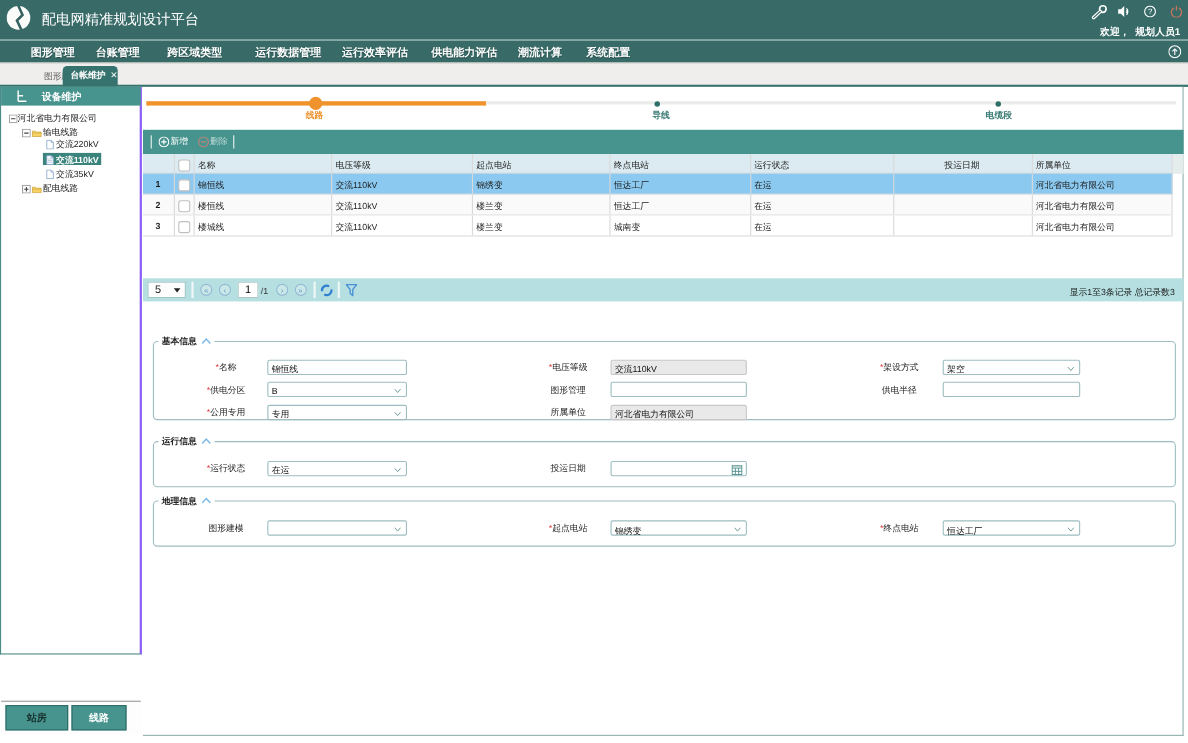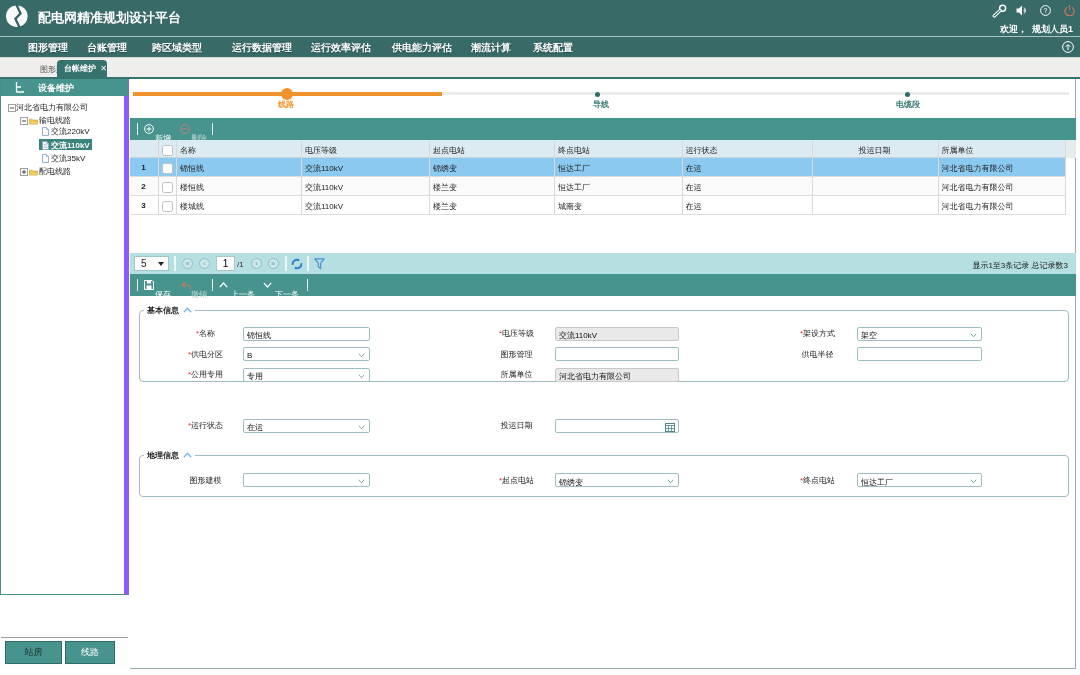--- a/index.html
+++ b/index.html
@@ -3,45 +3,45 @@
 <meta charset="utf-8">
 <title>配电网精准规划设计平台</title>
 <style>
 *{margin:0;padding:0;box-sizing:border-box;}
 html,body{width:1080px;height:675px;overflow:hidden;}
 body{font-family:"Liberation Sans",sans-serif;background:#fff;}
 #app{position:relative;width:1080px;height:675px;background:#fff;}
 .abs{position:absolute;}
 
 .hdr{left:0;top:0;width:1080px;height:36px;background:#386b68;}
-.title{left:38px;top:9px;font-size:13px;font-weight:bold;color:#fff;letter-spacing:0;}
+.title{left:38px;top:9px;font-size:13px;font-weight:normal;color:#fff;letter-spacing:0;}
 .welcome{right:7px;top:22.5px;font-size:9px;font-weight:bold;color:#fff;}
 
 .menu{left:0;top:36px;width:1080px;height:21px;background:#386b68;border-top:1px solid #a8c2bf;}
 .mi{position:absolute;top:41px;font-size:10px;font-weight:bold;color:#fff;white-space:nowrap;text-shadow:0 1px 1px rgba(10,40,38,0.55);}
 
 .tabs{left:0;top:57px;width:1080px;height:20px;background:#efeeec;border-top:1px solid #d8d6d2;}
 .tab1{position:absolute;left:10px;top:63px;font-size:8px;color:#5a5a5a;margin-left:30px;}
 .tab1 .x{color:#8a8a8a;font-size:10px;margin-left:3px;}
 .tab2{position:absolute;left:57px;top:59.5px;width:50px;height:19.5px;background:#37736e;border-radius:4px 4px 0 0;color:#fff;font-size:8px;font-weight:bold;text-align:left;padding:3.5px 0 0 7px;white-space:nowrap;overflow:hidden;}
 .tab2 .x{font-weight:normal;margin-left:2px;}
 .tabline{left:0;top:77px;width:1080px;height:2px;background:#37736e;}
 
-.sidebar{left:0;top:79px;width:129px;height:516px;background:#fff;border-left:1px solid #4c8c86;border-right:5px solid #8b5cf6;border-bottom:1px solid #4c8c86;}
+.sidebar{left:0;top:79px;width:129px;height:516px;background:#fff;border-left:1px solid #4c8c86;border-right:2px solid #8b5cf6;border-bottom:1px solid #4c8c86;}
 .sidehdr{position:absolute;left:0;top:0;width:127px;height:17px;background:#47948f;color:#fff;font-size:9px;font-weight:bold;padding:3px 0 0 37px;}
 .treerow{position:absolute;font-size:8px;color:#1c1c1c;white-space:nowrap;line-height:11px;}
 .sel110{position:absolute;left:38px;top:60px;width:53px;height:11px;background:#3a847c;}
 .sidebtnbar{position:absolute;left:0;top:558px;width:127px;height:31px;border-top:1px solid #9a9a9a;background:#fdfdfd;}
-.sbtn{position:absolute;top:4px;height:23px;background:#47948f;border:1px solid #2d6b66;font-size:9px;text-align:center;line-height:21px;}
+.sbtn{position:absolute;top:4px;height:23px;background:#47948f;border:1px solid #2d6b66;font-size:9px;text-align:center;line-height:21px;font-weight:bold;}
 
 .main{left:130px;top:79px;width:946px;height:590px;background:#fff;border-right:1px solid #8fb0ac;border-bottom:1px solid #8fb0ac;}
 .bar1{position:absolute;left:0;top:39px;width:946px;height:22px;background:#47948f;}
 .bar2{position:absolute;left:0;top:174px;width:946px;height:21px;background:#b5dfe0;}
 .bar3{position:absolute;left:0;top:195px;width:946px;height:22px;background:#47948f;}
-.tbtxt{position:absolute;top:15px;font-size:8px;color:#fff;white-space:nowrap;}
+.tbtxt{position:absolute;top:5px;font-size:8px;color:#fff;white-space:nowrap;}
 .tbdim{color:#bcd8d4;}
 .tbsep{position:absolute;top:5px;width:1px;height:12px;background:#e8f2f0;}
 .tbsep2{position:absolute;top:3px;width:2px;height:15px;background:#eef7f6;}
 
 .step-orange{position:absolute;left:2.5px;top:13px;width:309.5px;height:4px;background:#f0932c;}
 .step-grey{position:absolute;left:312px;top:13px;width:627px;height:3px;background:#ebebe9;}
 .dot-o{position:absolute;left:151px;top:9px;width:12px;height:12px;border-radius:50%;background:#f0932c;}
 .dot-t{position:absolute;top:12.5px;width:5px;height:5px;border-radius:50%;background:#2e6e68;}
 .steplbl{position:absolute;top:20px;font-size:8px;font-weight:bold;white-space:nowrap;}
 
@@ -293,43 +293,20 @@
         <path d="M1.8 6.8 a4.2 4.2 0 0 1 6.4 -4.4" fill="none" stroke="#2e7fd0" stroke-width="2"></path>
         <path d="M10.2 5.2 a4.2 4.2 0 0 1 -6.4 4.4" fill="none" stroke="#2e7fd0" stroke-width="2"></path>
       </svg>
       <div class="tbsep2" style="left:177px"></div>
       <svg style="position:absolute;left:184px;top:5px" width="11" height="12" viewBox="0 0 11 12">
         <path d="M0.8 0.8 h9.4 l-3.5 4.4 v5.6 l-2.4 -2.3 v-3.3 z" fill="none" stroke="#4a90d8" stroke-width="1.2" stroke-linejoin="round"></path>
       </svg>
       <div class="ptext" style="right:8px;color:#222">显示1至3条记录 总记录数3</div>
     </div>
 
-    <div class="bar3">
-      <div class="tbsep" style="left:7px"></div>
-      <svg style="position:absolute;left:13.5px;top:6px" width="10" height="10" viewBox="0 0 10 10">
-          <path d="M0.5 0.5 h7.5 l1.5 1.5 v7.5 h-9 z" fill="none" stroke="#fff" stroke-width="1"></path>
-          <rect x="2.5" y="5.5" width="5" height="4" fill="#fff"></rect>
-          <rect x="3" y="0.5" height="3" width="4" fill="#fff"></rect>
-        </svg>
-      <span class="tbtxt" style="left:25px">保存</span>
-      <svg style="position:absolute;left:50.5px;top:6.5px" width="10" height="9" viewBox="0 0 10 9">
-          <path d="M1 3.8 L4.2 0.8 M1 3.8 L4.2 6 M1.5 3.8 h4.5 a3 3 0 0 1 3 3 v1.7" fill="none" stroke="#bd7f64" stroke-width="1.2"></path>
-        </svg>
-      <span class="tbtxt tbdim" style="left:61px">撤销</span>
-      <div class="tbsep" style="left:82px"></div>
-      <svg style="position:absolute;left:89px;top:8px" width="9" height="6" viewBox="0 0 9 6">
-          <path d="M0.8 5.2 L4.5 1 L8.2 5.2" fill="none" stroke="#fff" stroke-width="1.2"></path>
-        </svg>
-      <span class="tbtxt" style="left:101px">上一条</span>
-      <svg style="position:absolute;left:133px;top:8px" width="9" height="6" viewBox="0 0 9 6">
-          <path d="M0.8 0.8 L4.5 5 L8.2 0.8" fill="none" stroke="#fff" stroke-width="1.2"></path>
-        </svg>
-      <span class="tbtxt" style="left:145px">下一条</span>
-      <div class="tbsep" style="left:177px"></div>
-    </div>
 
     <div class="fs" style="top:231px;height:72px">
       <div class="legend">基本信息 <svg style="margin-left:2px" width="9" height="6" viewBox="0 0 9 6">
             <path d="M0.8 5.2 L4.5 1.2 L8.2 5.2" fill="none" stroke="#7ab8e8" stroke-width="1.3"></path>
           </svg></div>
     </div>
     <div class="flabel" style="left:40px;top:249px;width:71px"><span class="red">*</span>名称</div>
     <div class="finput w1" style="top:247.5px">锦恒线</div>
     <div class="flabel" style="left:350px;top:249px;width:73px"><span class="red">*</span>电压等级</div>
     <div class="finput w2 fro" style="top:247.5px">交流110kV</div>
@@ -345,20 +322,25 @@
     <div class="finput w2" style="top:268px"></div>
     <div class="flabel" style="left:650px;top:269.5px;width:75px">供电半径</div>
     <div class="finput w3" style="top:268px"></div>
     <div class="flabel" style="left:40px;top:289.5px;width:71px"><span class="red">*</span>公用专用</div>
     <div class="finput w1" style="top:288.5px">专用<svg class="chev" viewBox="0 0 8 8">
           <path d="M1 2 L4 5.5 L7 2" fill="none" stroke="#6a9a96" stroke-width="1"></path>
         </svg></div>
     <div class="flabel" style="left:350px;top:289.5px;width:73px">所属单位</div>
     <div class="finput w2 fro" style="top:288.5px">河北省电力有限公司</div>
 
+    <div class="fs" style="top:321.5px;height:42px">
+      <div class="legend">运行信息 <svg style="margin-left:2px" width="9" height="6" viewBox="0 0 9 6">
+            <path d="M0.8 5.2 L4.5 1.2 L8.2 5.2" fill="none" stroke="#7ab8e8" stroke-width="1.3"></path>
+          </svg></div>
+    </div>
     <div class="flabel" style="left:40px;top:341px;width:71px"><span class="red">*</span>运行状态</div>
     <div class="finput w1" style="top:339.5px">在运<svg class="chev" viewBox="0 0 8 8">
           <path d="M1 2 L4 5.5 L7 2" fill="none" stroke="#6a9a96" stroke-width="1"></path>
         </svg></div>
     <div class="flabel" style="left:350px;top:341px;width:73px">投运日期</div>
     <div class="finput w2" style="top:339.5px">
         <svg style="position:absolute;right:3px;top:2px" width="10" height="10" viewBox="0 0 10 10">
           <rect x="0.5" y="1.5" width="9" height="8" fill="none" stroke="#4a8a8a" stroke-width="1"></rect>
           <path d="M0.5 3.5 H9.5 M3.5 3.5 V9.5 M6.5 3.5 V9.5 M0.5 6.5 H9.5" stroke="#4a8a8a" stroke-width="0.8"></path>
         </svg>

